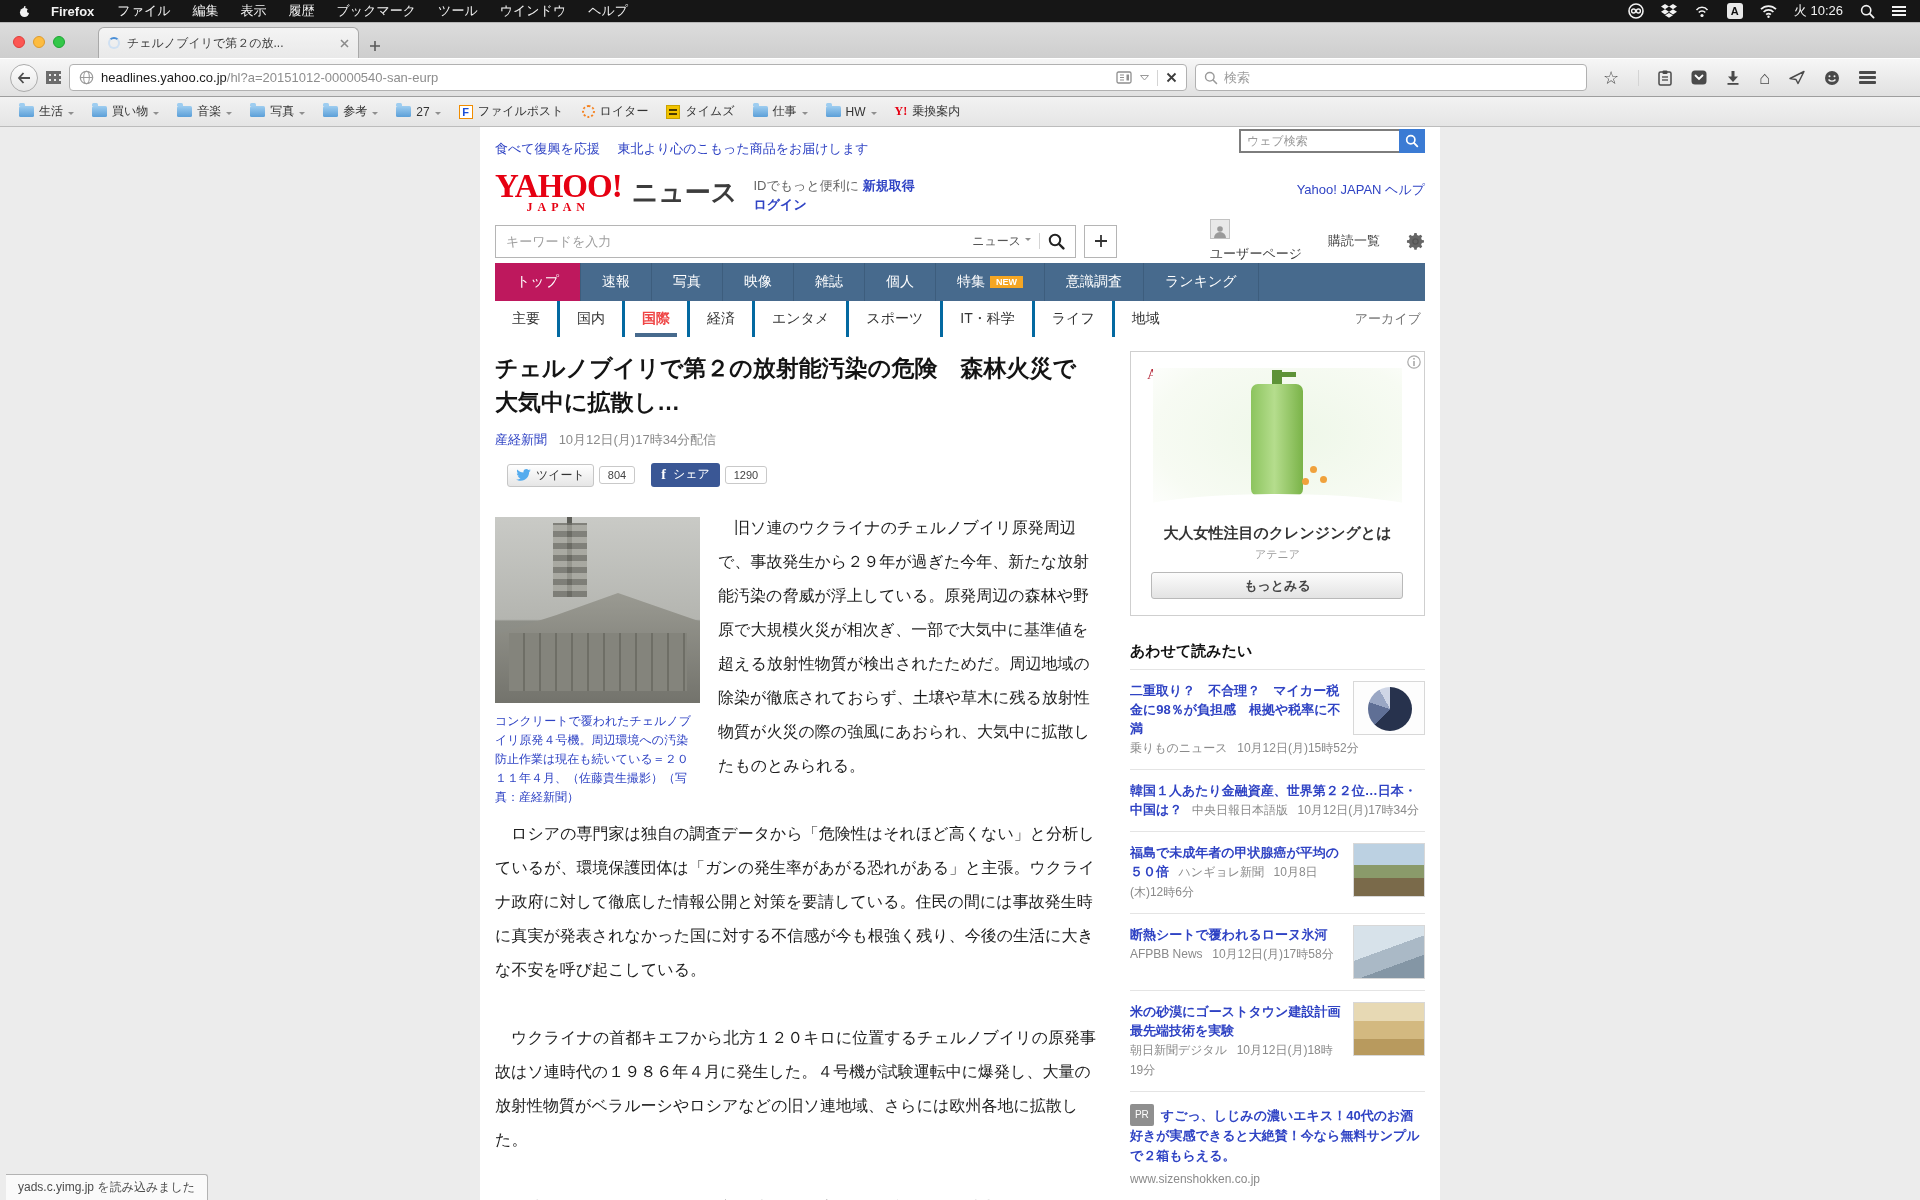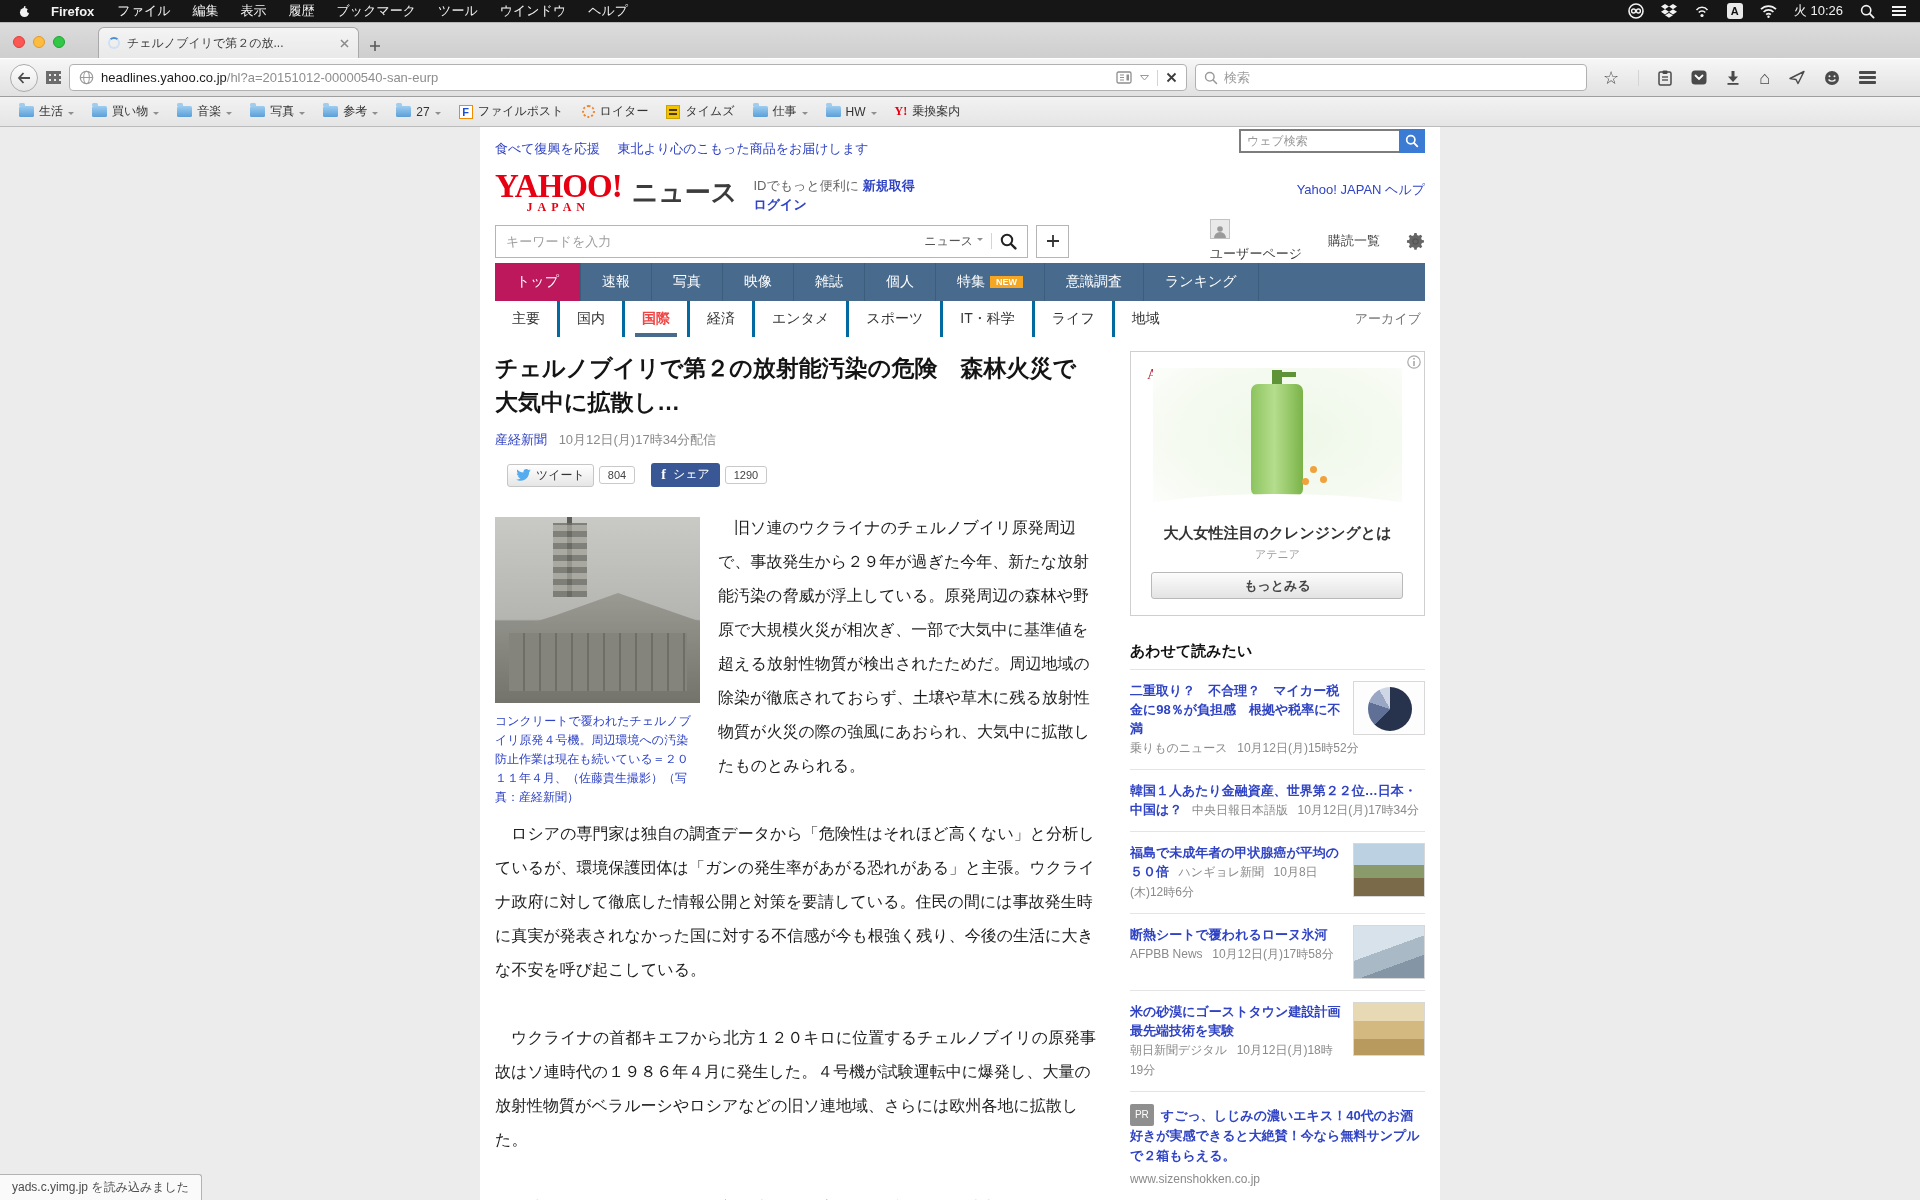--- a/index.html
+++ b/index.html
@@ -70,21 +70,21 @@
   .yheader { display:flex; align-items:flex-start; padding:6px 0 10px; position:relative; height:60px; }
   .y-logo { font-family:"Liberation Serif",serif; font-weight:bold; color:#e60012; font-size:33px; letter-spacing:-1px; line-height:30px; }
   .y-japan { display:block; font-size:12px; letter-spacing:5px; text-align:center; line-height:12px; }
   .service { font-size:26px; color:#3c3c3c; font-weight:bold; margin:4px 0 0 10px; }
   .id-block { margin:5px 0 0 16px; font-size:13px; line-height:19px; color:#666; }
   .id-block a { color:#2f43c4; font-weight:bold; text-decoration:none; }
   .help { position:absolute; right:0; top:16px; font-size:13px; }
   .help a { color:#2f43c4; text-decoration:none; }
 
   .searchrow { display:flex; align-items:center; height:38px; padding-bottom:6px; }
-  .kw-box { width:533px; height:33px; border:1px solid #b5b5b5; display:flex; align-items:center; padding:0 10px; gap:8px; }
+  .kw-box { width:581px; height:33px; border:1px solid #b5b5b5; display:flex; align-items:center; padding:0 10px; gap:8px; }
   .kw-box input { flex:1; border:none; outline:none; font-size:13px; font-family:inherit; color:#444; }
   .kw-box input::placeholder { color:#9e9e9e; }
   .kw-scope { font-size:12px; color:#555; display:flex; align-items:center; gap:4px; }
   .add-btn { width:33px; height:33px; border:1px solid #b5b5b5; background:#fff; margin-left:8px; display:flex; align-items:center; justify-content:center; }
   .user-tools { margin-left:auto; display:flex; align-items:center; gap:26px; font-size:13px; color:#3c3c3c; }
   .user-tools .ut { display:flex; align-items:flex-start; gap:6px;flex-direction:column; }
   .person-ic { width:20px; height:20px; background:#e9e9e9; border:1px solid #c2c2c2; display:flex; align-items:flex-end; justify-content:center; overflow:hidden; }
 
   .nav { display:flex; height:38px; background:#476a8d; color:#fff; font-size:14px; }
   .nav-tab { padding:0 21px; display:flex; align-items:center; border-right:1px solid #3d5d7d; cursor:pointer; }
@@ -143,21 +143,21 @@
   .thumb-landscape { background:linear-gradient(#bcd1e2 0 40%, #8a9a6a 40% 65%, #7a6a4a 65% 100%); }
   .thumb-glacier { background:linear-gradient(160deg,#d7e2ea 0 45%, #aab9c6 45% 70%, #8496a5 70% 100%); }
   .thumb-desert { background:linear-gradient(#e7d9b4 0 35%, #d3b980 35% 70%, #b89a5e 70% 100%); }
 
   .pr { border-top:1px solid #e4e4e4; padding:12px 0 4px; font-size:13px; line-height:20px; }
   .pr-label { display:inline-block; background:#8f8f8f; color:#fff; font-size:10px; padding:1px 5px; border-radius:2px; margin-right:7px; vertical-align:2px; }
   .pr-text { color:#2f43c4; font-weight:bold; }
   .pr-url { color:#8a8a8a; font-size:12px; margin-top:3px; }
   .adsby { text-align:right; color:#9a9a9a; font-size:11px; margin-top:10px; }
 
-  .statusbox { position:absolute; left:0; bottom:0; background:#fafafa; border:1px solid #b3b3b3; border-left:none; border-bottom:none; border-top-right-radius:3px; padding:4px 12px; font-size:12px; color:#4c4c4c; z-index:5; }
+  .statusbox { position:absolute; left:6px; bottom:0; background:#fafafa; border:1px solid #b3b3b3; border-left:none; border-bottom:none; border-top-right-radius:3px; padding:4px 12px; font-size:12px; color:#4c4c4c; z-index:5; }
 </style>
 </head>
 <body>
 
 <div class="menubar">
   <span class="apple">
     <svg width="13" height="15" viewBox="0 0 16 16">
         <circle cx="8" cy="9.2" r="5.6" fill="#f2f2f2"></circle>
         <circle cx="13.4" cy="7.4" r="2.4" fill="#161616"></circle>
         <rect x="7.2" y="1.2" width="1.8" height="4" rx="0.9" fill="#f2f2f2" transform="rotate(18 8 3)"></rect>

